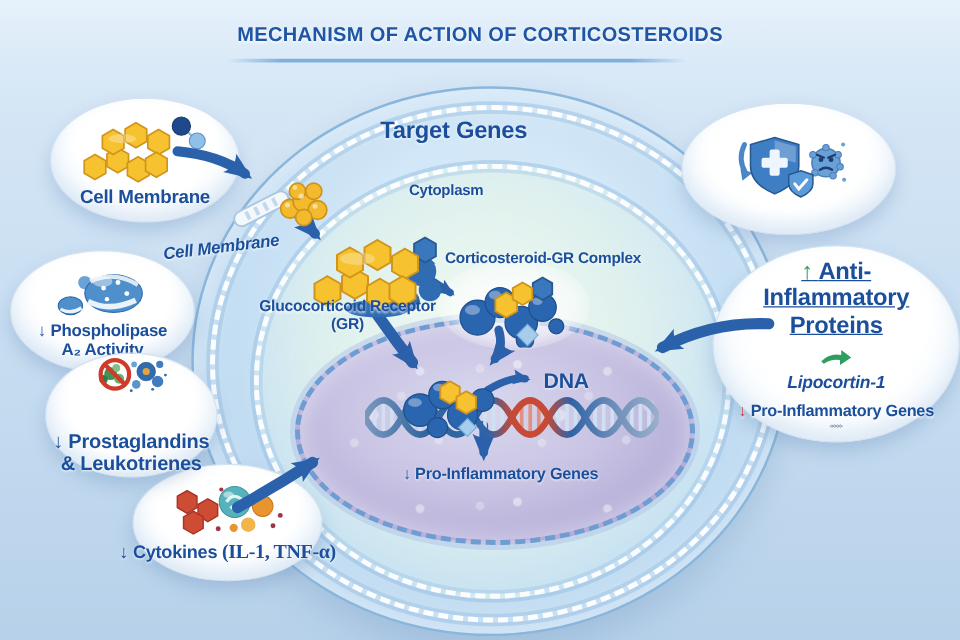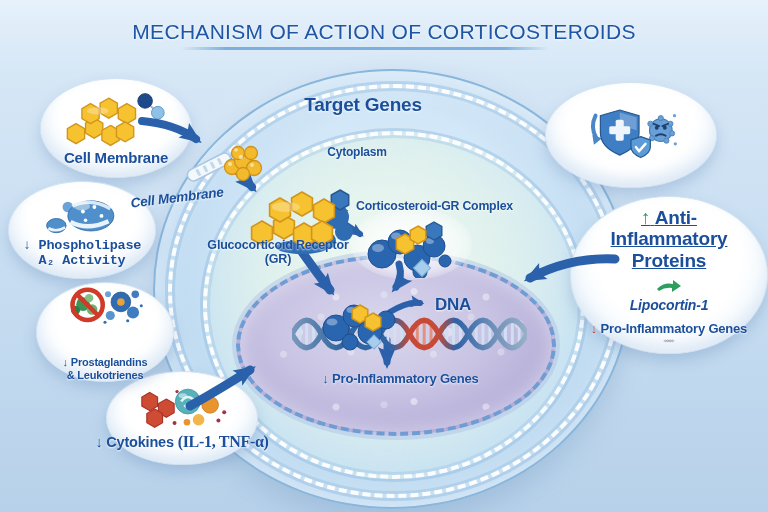--- a/index.html
+++ b/index.html
@@ -7,21 +7,21 @@
     position:relative;width:768px;height:512px;overflow:hidden;
     font-family:"Liberation Sans","DejaVu Sans",sans-serif;
     background:
       radial-gradient(ellipse 420px 330px at 50% 56%, rgba(255,255,255,.55) 0%, rgba(255,255,255,0) 70%),
       linear-gradient(180deg,#e6f1fb 0%,#d6e7f6 14%,#cadff2 45%,#c0d8ee 75%,#b7d1ea 100%);
   }
   .abs{position:absolute;}
   .ellipse{position:absolute;border-radius:50%;}
   .label{position:absolute;font-weight:bold;color:#1b4f9c;text-align:center;
          text-shadow:0 1px 2px rgba(255,255,255,.85);line-height:1.12;letter-spacing:-.2px;}
-  .title{font-size:21px;font-weight:400;color:#1e55a4;letter-spacing:.3px;white-space:nowrap;text-align:center;}
+  .title{font-size:16px;font-weight:700;color:#1e55a4;letter-spacing:.3px;white-space:nowrap;text-align:center;}
   .underline{position:absolute;height:3px;border-radius:2px;
       background:linear-gradient(90deg,rgba(127,176,221,0) 0%,#7fb0dd 12%,#7fb0dd 88%,rgba(127,176,221,0) 100%);}
   
   .cell-outer{
     background:radial-gradient(ellipse at 50% 42%, #ddeefa 0%, #d2e7f7 40%, #bedaf1 68%, #a4c9e8 86%, #90bbe0 100%);
     border:2px solid #8ab6dc;
     box-shadow:0 12px 26px rgba(95,135,180,.28), inset 0 0 34px rgba(255,255,255,.65);
   }
   .ring-dashed{
     border:4px dashed rgba(255,255,255,.92);
@@ -246,21 +246,21 @@
           <use href="#hx11" transform="translate(70,46)"></use>
         </g>
         <circle cx="92" cy="12" r="8" fill="#1e4a8c" stroke="#16396e"></circle>
         <circle cx="106" cy="25" r="7" fill="#8fc0e8" stroke="#5b94c8"></circle>
         <ellipse cx="40" cy="23" rx="12" ry="4" fill="rgba(255,255,255,.3)"></ellipse>
       </svg>
       <div class="label" style="font-size:15px;">Cell Membrane</div>
     </div>
   </div>
 
-  <div class="bubble" style="left:8px;top:181px;width:146px;height:96px;font-family:Liberation Mono, monospace;">
+  <div class="bubble" style="left:8px;top:200px;width:146px;height:96px;">
     <div class="bcontent">
       <svg width="92" height="46" viewBox="0 0 92 52">
         <ellipse cx="17" cy="38" rx="11" ry="8" fill="#4f90cc" stroke="#2f6aa8"></ellipse>
         <path d="M8,41 Q17,46 27,40" stroke="#e9f3fb" stroke-width="3" fill="none"></path>
         <circle cx="30" cy="17" r="6" fill="#6ba3d8"></circle>
         <ellipse cx="56" cy="27" rx="26" ry="17" fill="#4f90cc" stroke="#2f6aa8"></ellipse>
         <path d="M33,34 Q52,44 76,33" stroke="#e9f3fb" stroke-width="5" fill="none"></path>
         <path d="M35,16 Q56,6 78,19" stroke="#e9f3fb" stroke-width="4" fill="none" opacity=".9"></path>
         <g fill="#ffffff">
             <circle cx="47" cy="22" r="2.2"></circle>
@@ -323,21 +323,21 @@
         <circle cx="96" cy="15" r="5" fill="#3f7cc0"></circle>
           <circle cx="60" cy="15" r="4" fill="#6ba3d8"></circle>
         <g fill="#2f6cb2">
             <circle cx="104" cy="30" r="2"></circle>
             <circle cx="86" cy="50" r="2"></circle>
             <circle cx="56" cy="52" r="2"></circle>
           </g>
         <circle cx="33" cy="29" r="20" stroke="#cf3b28" stroke-width="6" fill="none"></circle>
         <line x1="19" y1="15" x2="47" y2="43" stroke="#cf3b28" stroke-width="6" stroke-linecap="round"></line>
       </svg>
-      <div class="label" style="font-size:11px;margin-top:28px;">
+      <div class="label" style="font-size:16px;margin-top:28px;">
         <span>↓</span>
         <span>Prostaglandins</span><br>
         <span>&amp; Leukotrienes</span>
       </div>
     </div>
   </div>
 
   <div class="bubble" style="left:545px;top:82px;width:170px;height:104px;">
     <div class="bcontent">
       <svg width="112" height="58" viewBox="0 0 112 72">

